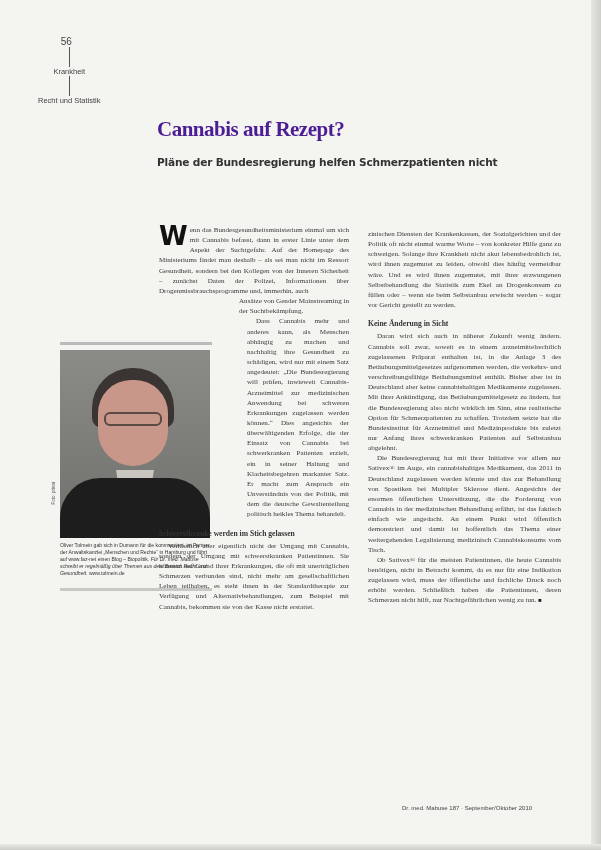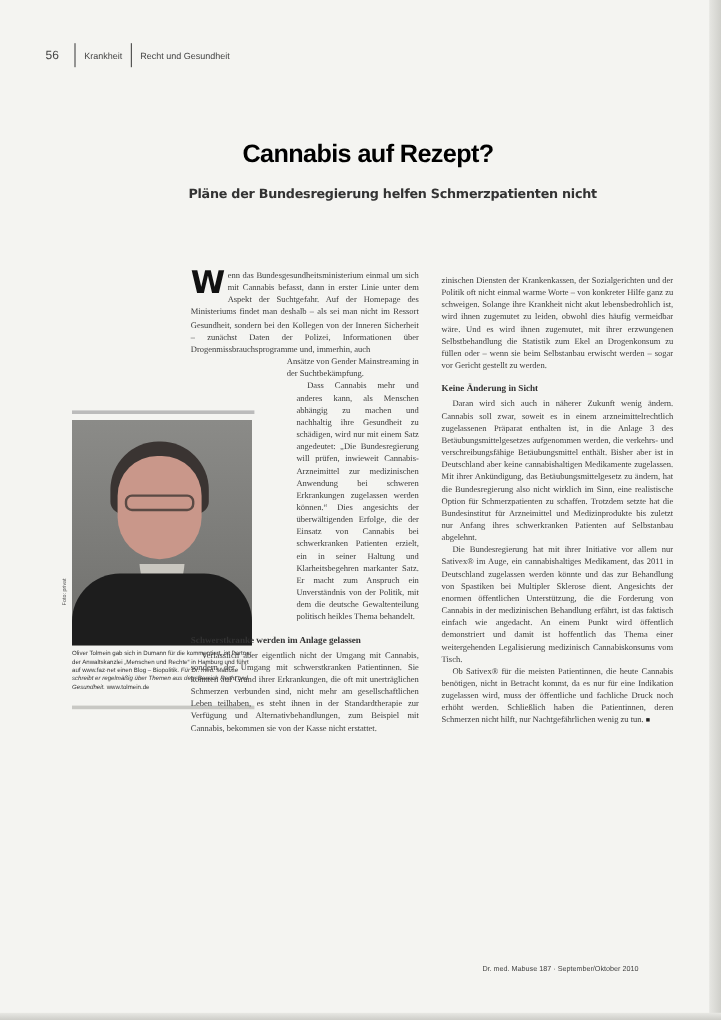--- a/index.html
+++ b/index.html
@@ -1,15 +1,15 @@
 <!DOCTYPE html>
 <html><head>
   <meta charset="utf-8">
   <style>
-    * { box-sizing: border-box; margin: 0; padding: 0; }
+    * { box-sizing: border-box; margin: 0; padding: 0; flex-direction: column; }
     html, body { width: 601px; height: 850px; overflow: hidden; }
     body {
       background: #f4f4f1;
       position: relative;
       font-family: "Liberation Serif", serif;
       color: #2a2a2a;
     }
     .page-edge {
       position: absolute; right: 0; top: 0; width: 10px; height: 850px;
       background: linear-gradient(to right, #e6e6e2, #cfcfca);
@@ -20,22 +20,22 @@
     }
     .folio {
       position: absolute; top: 36px; left: 38px;
       display: flex; align-items: center;
       font-family: "Liberation Sans", sans-serif; font-size: 7.5px; color: #444;
     }
     .folio .num { font-size: 10px; margin-right: 6px; }
     .folio .sep { width: 1px; height: 20px; background: #555; margin: 0 7px; }
     .title {
       position: absolute; top: 117px; left: 157px;
-      font-family: Liberation Sans, sans-serif; font-weight: bold;
-      font-size: 21px; letter-spacing: -0.5px; color: #000000; margin-left: 45px;
+      font-family: Liberation Serif, serif; font-weight: bold;
+      font-size: 21px; letter-spacing: -0.5px; color: #4c1d95;
     }
     .subtitle {
       position: absolute; top: 156px; left: 157px;
       font-family: "DejaVu Sans", sans-serif;
       font-size: 10.6px; color: #333; letter-spacing: -0.2px; text-align: right;
     }
     .col {
       position: absolute; font-size: 7.1px; line-height: 10.15px;
       text-align: justify; color: #3a3a3a;
     }
@@ -106,21 +106,21 @@
 <body>
 
 <div class="page-edge"></div>
 <div class="bottom-edge"></div>
 
 <div class="folio">
   <span class="num">56</span>
   <span class="sep"></span>
   <span>Krankheit</span>
   <span class="sep"></span>
-  <span>Recht und Gesundheit</span>
+  <span>Recht und Statistik</span>
 </div>
 
 <h1 class="title">Cannabis auf Rezept?</h1>
 <h2 class="subtitle">Pläne der Bundesregierung helfen Schmerzpatienten nicht</h2>
 
 <div class="photo-box">
   <div class="photo-topbar"></div>
   <div class="photo">
     <div class="hair"></div>
     <div class="face"></div>
@@ -136,21 +136,21 @@
   </div>
   <div class="caption-bar"></div>
 </div>
 
 <div class="col col1">
   <p class="noindent">
     <span class="dropcap">W</span><span>enn das Bundesgesundheitsministerium einmal um sich mit Cannabis befasst, dann in erster Linie unter dem Aspekt der Suchtgefahr. Auf der Homepage des Ministeriums findet man deshalb – als sei man nicht im Ressort Gesundheit, sondern bei den Kollegen von der Inneren Sicherheit – zunächst Daten der Polizei, Informationen über Drogenmissbrauchsprogramme und, immerhin, auch</span>
   </p>
   <p class="noindent" style="margin-left:80px;">Ansätze von Gender Mainstreaming in der Suchtbekämpfung.</p>
   <p style="margin-left:88px;">Dass Cannabis mehr und anderes kann, als Menschen abhängig zu machen und nachhaltig ihre Gesundheit zu schädigen, wird nur mit einem Satz angedeutet: „Die Bundesregierung will prüfen, inwieweit Cannabis-Arzneimittel zur medizinischen Anwendung bei schweren Erkrankungen zugelassen werden können.“ Dies angesichts der überwältigenden Erfolge, die der Einsatz von Cannabis bei schwerkranken Patienten erzielt, ein in seiner Haltung und Klarheitsbegehren markanter Satz. Er macht zum Anspruch ein Unverständnis von der Politik, mit dem die deutsche Gewaltenteilung politisch heikles Thema behandelt.</p>
-  <h3 class="head">Schwerstkranke werden im Anlage gelassen</h3>
+  <h3 class="head">Schwerstkranke werden im Stich gelassen</h3>
   <p>Verlässlich aber eigentlich nicht der Umgang mit Cannabis, sondern der Umgang mit schwerstkranken Patientinnen. Sie könnten auf Grund ihrer Erkrankungen, die oft mit unerträglichen Schmerzen verbunden sind, nicht mehr am gesellschaftlichen Leben teilhaben, es steht ihnen in der Standardtherapie zur Verfügung und Alternativbehandlungen, zum Beispiel mit Cannabis, bekommen sie von der Kasse nicht erstattet.</p>
 </div>
 
 <div class="col col2">
   <p class="noindent">zinischen Diensten der Krankenkassen, der Sozialgerichten und der Politik oft nicht einmal warme Worte – von konkreter Hilfe ganz zu schweigen. Solange ihre Krankheit nicht akut lebensbedrohlich ist, wird ihnen zugemutet zu leiden, obwohl dies häufig vermeidbar wäre. Und es wird ihnen zugemutet, mit ihrer erzwungenen Selbstbehandlung die Statistik zum Ekel an Drogenkonsum zu füllen oder – wenn sie beim Selbstanbau erwischt werden – sogar vor Gericht gestellt zu werden.</p>
   <h3 class="head">Keine Änderung in Sicht</h3>
   <p>Daran wird sich auch in näherer Zukunft wenig ändern. Cannabis soll zwar, soweit es in einem arzneimittelrechtlich zugelassenen Präparat enthalten ist, in die Anlage 3 des Betäubungsmittelgesetzes aufgenommen werden, die verkehrs- und verschreibungsfähige Betäubungsmittel enthält. Bisher aber ist in Deutschland aber keine cannabishaltigen Medikamente zugelassen. Mit ihrer Ankündigung, das Betäubungsmittelgesetz zu ändern, hat die Bundesregierung also nicht wirklich im Sinn, eine realistische Option für Schmerzpatienten zu schaffen. Trotzdem setzte hat die Bundesinstitut für Arzneimittel und Medizinprodukte bis zuletzt nur Anfang ihres schwerkranken Patienten auf Selbstanbau abgelehnt.</p>
   <p>Die Bundesregierung hat mit ihrer Initiative vor allem nur Sativex® im Auge, ein cannabishaltiges Medikament, das 2011 in Deutschland zugelassen werden könnte und das zur Behandlung von Spastiken bei Multipler Sklerose dient. Angesichts der enormen öffentlichen Unterstützung, die die Forderung von Cannabis in der medizinischen Behandlung erfährt, ist das faktisch einfach wie angedacht. An einem Punkt wird öffentlich demonstriert und damit ist hoffentlich das Thema einer weitergehenden Legalisierung medizinisch Cannabiskonsums vom Tisch.</p>
   <p><span>Ob Sativex® für die meisten Patientinnen, die heute Cannabis benötigen, nicht in Betracht kommt, da es nur für eine Indikation zugelassen wird, muss der öffentliche und fachliche Druck noch erhöht werden. Schließlich haben die Patientinnen, deren Schmerzen nicht hilft, nur Nachtgefährlichen wenig zu tun.</span> <span class="end-mark">■</span></p>
 </div>

